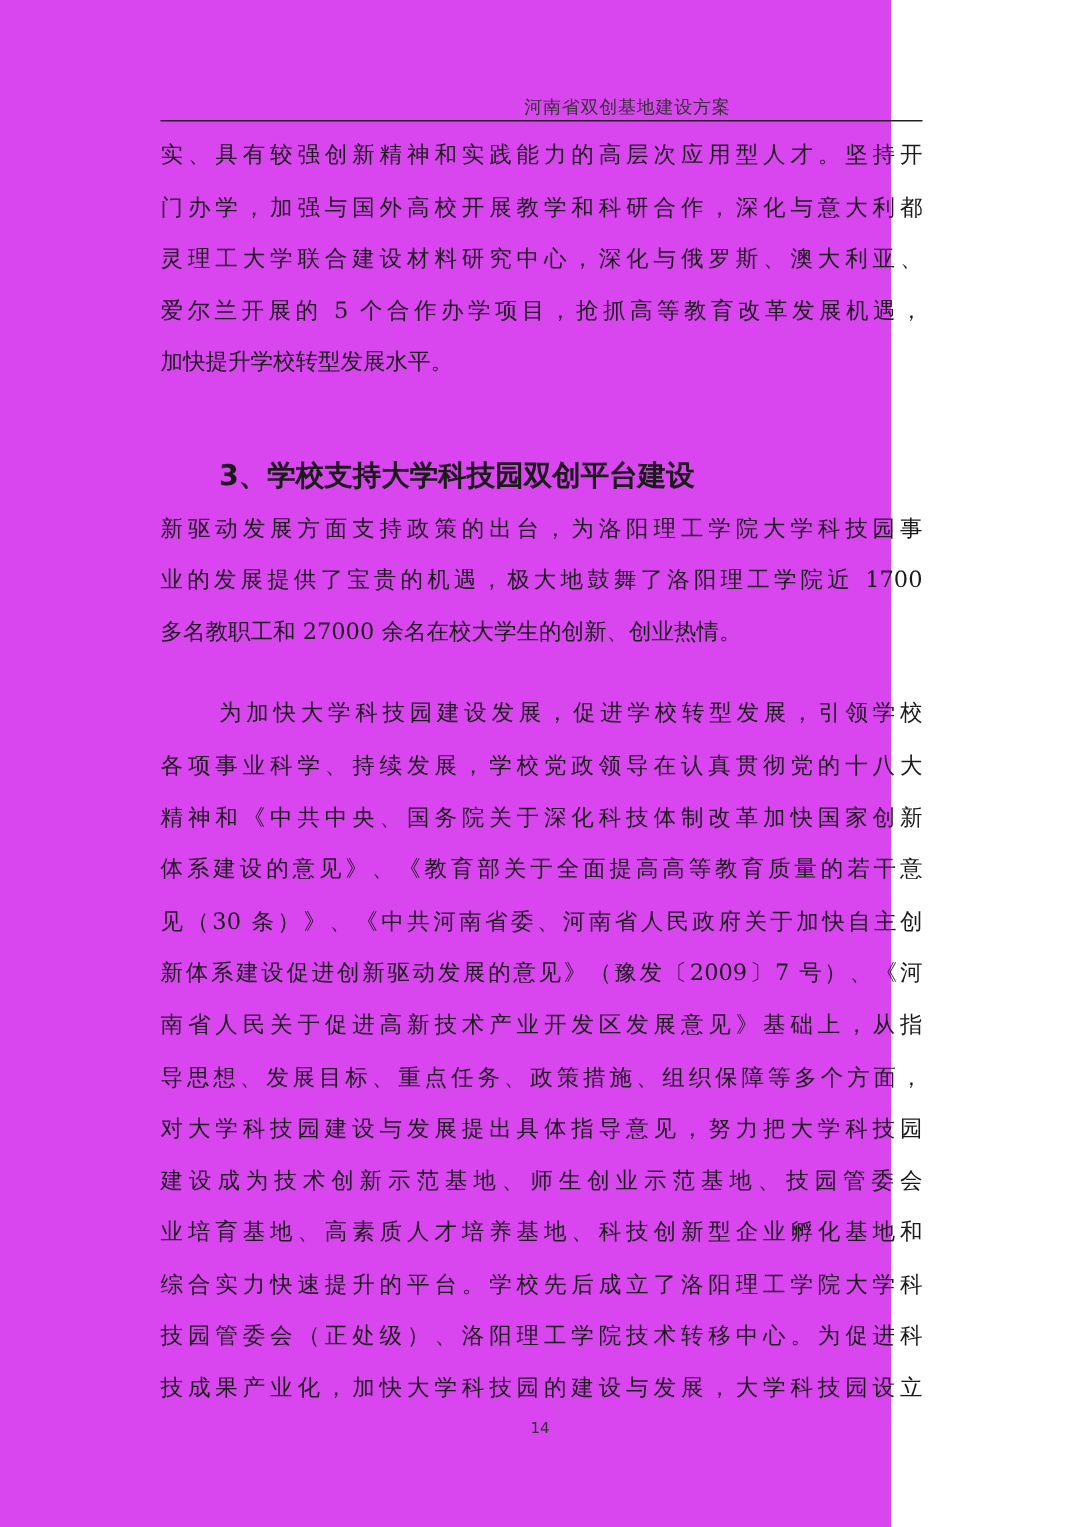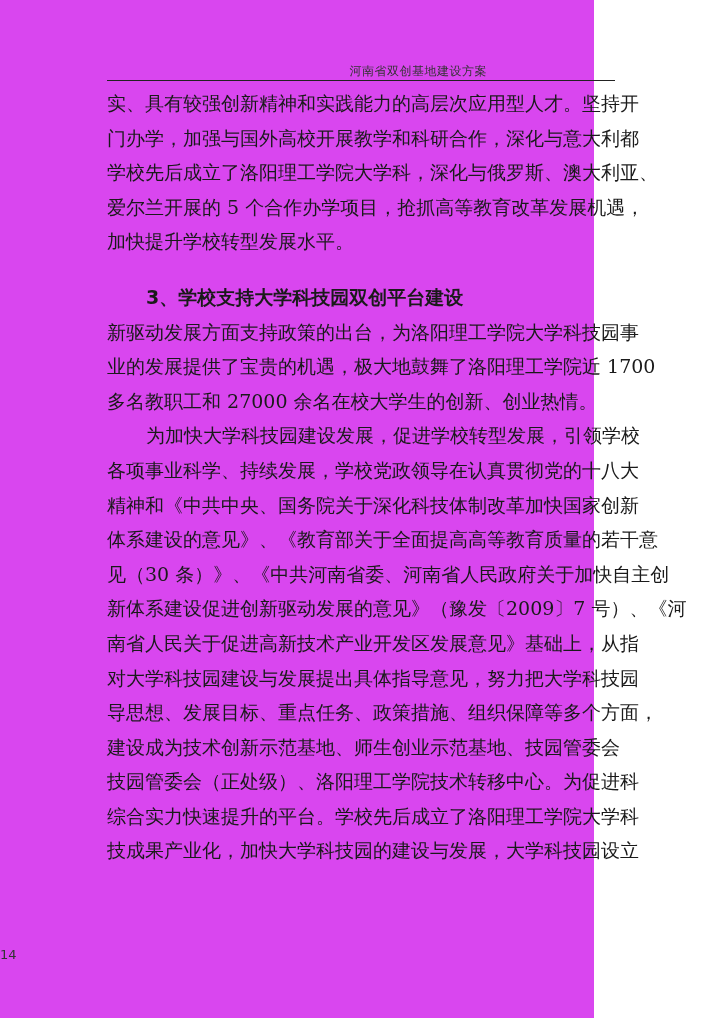--- a/index.html
+++ b/index.html
@@ -4,44 +4,44 @@
 <style>
   html, body { margin: 0; padding: 0; background: #ffffff; }
   body { width: 720px; height: 1018px; position: relative; overflow: hidden;
          font-family: "DejaVu Serif", "Liberation Serif", serif; color: #1a1a1a; }
   .page { position: absolute; left: 0; top: 0; width: 594px; height: 1018px; background: #d946ef; }
   .header-text { position: absolute; right: 107px; top: 63px; font-size: 12px; color: #333;
                  letter-spacing: 0.5px; white-space: nowrap; }
   .header-rule { position: absolute; left: 107px; top: 80px; width: 508px; height: 0;
                  border-top: 1px solid #222; }
   .body { position: absolute; left: 107px; top: 86px; width: 508px; }
-  .line { height: 34.6px; line-height: 34.6px; font-size: 19px; white-space: nowrap;
+  .line { height: 34.6px; line-height: 34.6px; font-size: 15px; white-space: nowrap;
           text-align: justify; text-align-last: justify; letter-spacing: 0px; overflow: visible; }
   .line.last { text-align-last: left; }
-  .indent { padding-left: 39px; }
+  .indent { padding-left: 39px; margin-top: 20px; }
   .gap { height: 21px; }
   .heading { font-family: "DejaVu Sans", "Liberation Sans", sans-serif; font-weight: bold;
              text-align-last: left; font-size: 19px; }
-  .page-number { position: absolute; left: 0; width: 720px; top: 947px; 
-                 font-family: "DejaVu Sans", "Liberation Sans", sans-serif; font-size: 13px; color: #333; }
+  .page-number { position: absolute; left: 0; width: 720px; top: 947px; text-align: center;
+                 font-family: "DejaVu Sans", "Liberation Sans", sans-serif; font-size: 10px; color: #333; }
 </style>
 </head>
 <body>
 
 <div class="page">
 
   <div class="header-text">河南省双创基地建设方案</div>
   <div class="header-rule"></div>
 
   <div class="body">
 
     <div>
       <div class="line">实、具有较强创新精神和实践能力的高层次应用型人才。坚持开</div>
       <div class="line">门办学，加强与国外高校开展教学和科研合作，深化与意大利都</div>
-      <div class="line">学校先后成立了洛阳理工学院大学科，深化与俄罗斯、澳大利亚、</div>
+      <div class="line">灵理工大学联合建设材料研究中心，深化与俄罗斯、澳大利亚、</div>
       <div class="line">爱尔兰开展的 5 个合作办学项目，抢抓高等教育改革发展机遇，</div>
       <div class="line last">加快提升学校转型发展水平。</div>
     </div>
 
     <div class="gap"></div>
 
     <div class="line heading indent">3、学校支持大学科技园双创平台建设</div>
 
     <div>
       <div class="line">新驱动发展方面支持政策的出台，为洛阳理工学院大学科技园事</div>
@@ -51,25 +51,26 @@
 
 
     <div>
       <div class="line indent">为加快大学科技园建设发展，促进学校转型发展，引领学校</div>
       <div class="line">各项事业科学、持续发展，学校党政领导在认真贯彻党的十八大</div>
       <div class="line">精神和《中共中央、国务院关于深化科技体制改革加快国家创新</div>
       <div class="line">体系建设的意见》、《教育部关于全面提高高等教育质量的若干意</div>
       <div class="line">见（30 条）》、《中共河南省委、河南省人民政府关于加快自主创</div>
       <div class="line">新体系建设促进创新驱动发展的意见》（豫发〔2009〕7 号）、《河</div>
       <div class="line">南省人民关于促进高新技术产业开发区发展意见》基础上，从指</div>
+      <div class="line">导思想、发展目标、重点任务、政策措施、组织保障等多个方面，</div>
       <div class="line">对大学科技园建设与发展提出具体指导意见，努力把大学科技园</div>
-      <div class="line">导思想、发展目标、重点任务、政策措施、组织保障等多个方面，</div>
       <div class="line">建设成为技术创新示范基地、师生创业示范基地、技园管委会</div>
+      <div class="line">业培育基地、高素质人才培养基地、科技创新型企业孵化基地和</div>
+      <div class="line">综合实力快速提升的平台。学校先后成立了洛阳理工学院大学科</div>
       <div class="line">技园管委会（正处级）、洛阳理工学院技术转移中心。为促进科</div>
-      <div class="line">综合实力快速提升的平台。学校先后成立了洛阳理工学院大学科</div>
       <div class="line">技成果产业化，加快大学科技园的建设与发展，大学科技园设立</div>
     </div>
 
   </div>
 
   <div class="page-number">14</div>
 
 </div>
 
 </body></html>

